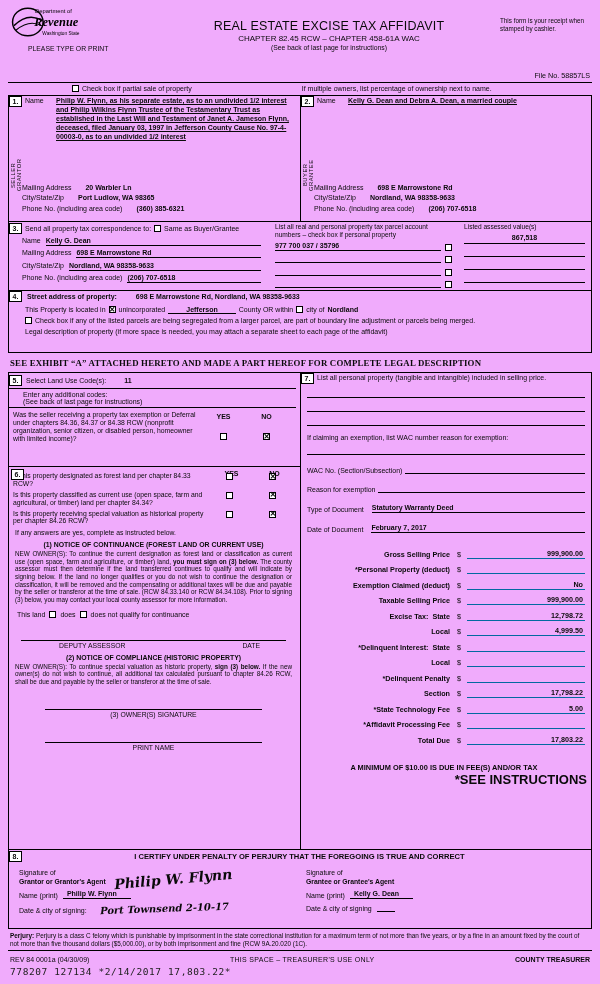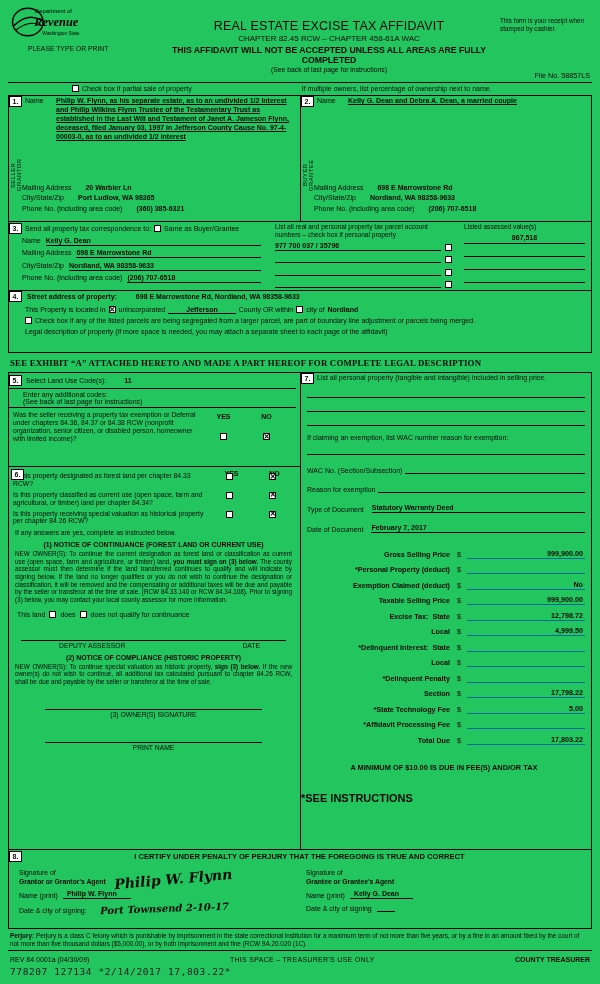--- a/index.html
+++ b/index.html
@@ -1,18 +1,18 @@
 <!DOCTYPE html>
 <html><head>
 <meta charset="utf-8">
 <style>
   * { box-sizing: border-box; margin: 0; padding: 0; }
   html,body { width:600px; height:984px; background:#ffffff; }
   .sheet {
-    width:600px; height:984px; background:#22c55e; color:#0a0a0a;
+    width:600px; height:984px; background:#f0abfc; color:#0a0a0a;
     font-family:"Liberation Sans", sans-serif; font-size:7px;
     padding:6px 8px 0; position:relative; overflow:hidden;
   }
   
   .hdr { display:flex; align-items:flex-start; height:64px; }
   .hdr-left { width:150px; }
   .logo { width:92px; height:32px; display:block; }
   .please-type { font-size:6.8px; margin:7px 0 0 20px; }
   .hdr-center { flex:1; text-align:center; padding-top:13px; }
   .title { font-size:12.5px; font-weight:normal; letter-spacing:.2px; }
@@ -102,21 +102,21 @@
   .s7frow { display:flex; align-items:flex-end; margin:11px 2px 0 6px; }
   .s7fill { flex:1; border-bottom:1px solid #000; height:8px; margin-left:3px; }
   .s7doc { display:flex; align-items:flex-end; gap:8px; margin:11px 2px 0 6px; }
   .s7dval { flex:1; font-weight:bold; border-bottom:1px solid #000; min-height:9px; }
   .money { margin-top:10px; }
   .mrow { display:flex; align-items:flex-end; height:15.5px; padding-right:2px; }
   .mlabel { flex:1; text-align:right; font-weight:bold; font-size:7.2px; padding-right:7px; white-space:pre; }
   .mdollar { width:10px; font-size:7.2px; }
   .mvalue { width:118px; border-bottom:1px solid #0369a1; text-align:right; font-weight:bold; font-size:7.2px; padding-right:2px; min-height:9px; }
   .s7min { text-align:center; font-weight:bold; font-size:7.4px; margin-top:18px; }
-  .s7see { text-align:left; font-weight:bold; font-size:11px; margin-top:20px; }
+  .s7see { text-align:right; font-weight:bold; font-size:13px; margin-top:0; }
   
   .sec8 { border:1px solid #000; margin-top:-1px; height:80px; }
   .s8head { display:flex; align-items:center; padding-top:1px; }
   .certify { flex:1; text-align:center; font-weight:bold; font-size:7.6px; padding-right:14px; }
   .s8cols { display:flex; padding:1px 4px 0 4px; }
   .s8col { width:50%; padding:0 6px; }
   .s8sig { display:flex; align-items:flex-end; height:23px; }
   .s8siglab { font-size:6.8px; line-height:1.25; }
   .s8siglab b { display:block; }
   .script { font-family:"DejaVu Serif", serif; font-style:italic; font-weight:bold; font-size:14px; transform:rotate(-5deg); margin:0 0 -1px 8px; white-space:nowrap; }
@@ -144,21 +144,20 @@
         <path d="M8 33 Q26 18 43 27" stroke="#000" fill="none" stroke-width="1.4"></path>
         <text x="34" y="10" font-size="8" font-family="Liberation Sans, sans-serif">Department of</text>
         <text x="33" y="28" font-size="17" font-style="italic" font-weight="bold" font-family="Liberation Serif, serif">Revenue</text>
         <text x="44" y="40" font-size="6.5" font-family="Liberation Sans, sans-serif">Washington State</text>
       </svg>
       <div class="please-type">PLEASE TYPE OR PRINT</div>
     </div>
     <div class="hdr-center">
       <div class="title">REAL ESTATE EXCISE TAX AFFIDAVIT</div>
       <div class="chapter">CHAPTER 82.45 RCW – CHAPTER 458-61A WAC</div>
-      <div class="warning">THIS AFFIDAVIT WILL NOT BE ACCEPTED UNLESS ALL AREAS ARE FULLY COMPLETED</div>
       <div class="seeback">(See back of last page for instructions)</div>
     </div>
     <div class="hdr-right">This form is your receipt when stamped by cashier.</div>
   </div>
   <div class="file-row">File No. 58857LS</div>
 
   <div class="toprow">
     <div class="toprow-left">
       <span class="cb" data-checked="false"></span>
       <span>Check box if partial sale of property</span>

